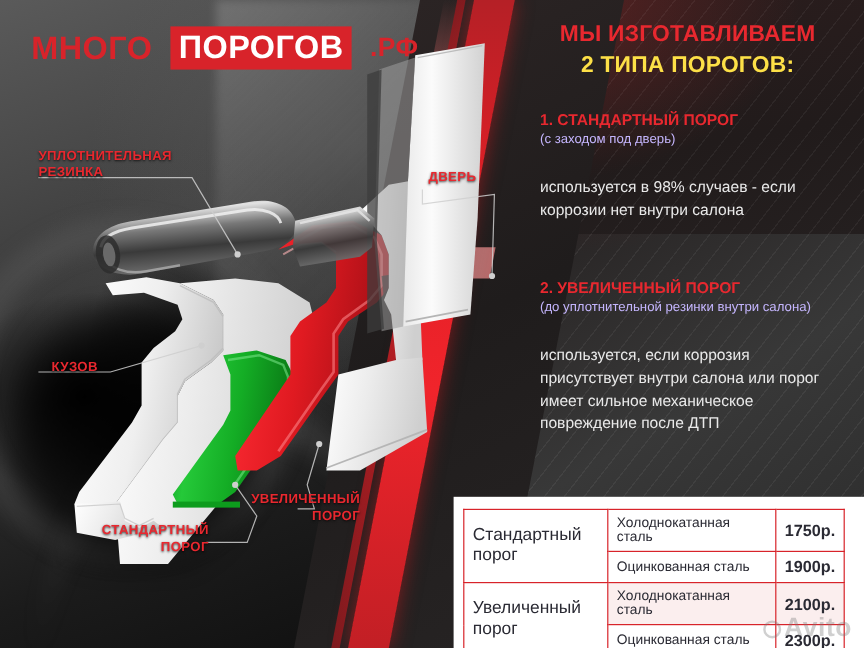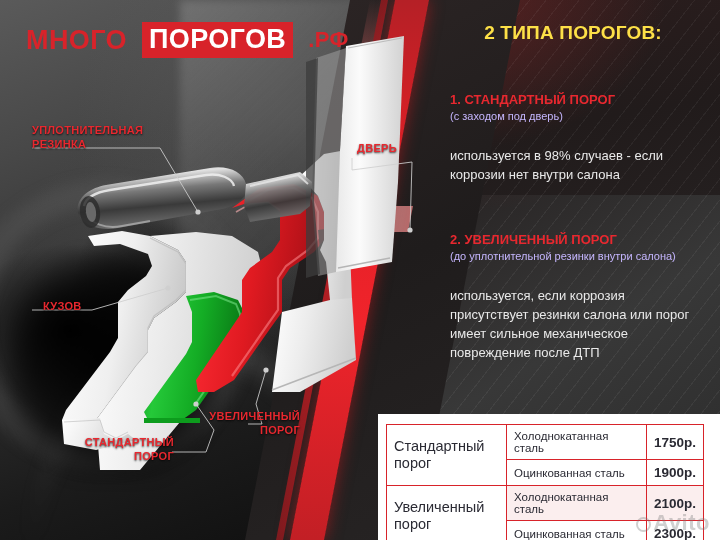--- a/index.html
+++ b/index.html
@@ -276,33 +276,34 @@
     </div>
   </div>
 
   <div class="logo">
     <span class="l1">МНОГО</span>
       <span class="l2">ПОРОГОВ</span>
       <span class="l3">.РФ</span>
   </div>
 
   <div class="hdr">
+    <div class="h1">МЫ ИЗГОТАВЛИВАЕМ</div>
     <div class="h2">2 ТИПА ПОРОГОВ:</div>
   </div>
 
   <div class="sec" style="top:92px;">
     <div class="st">1. СТАНДАРТНЫЙ ПОРОГ</div>
     <div class="sub">(с заходом под дверь)</div>
     <div class="body">используется в 98% случаев - если коррозии нет внутри салона</div>
   </div>
 
   <div class="sec" style="top:232px;">
     <div class="st">2. УВЕЛИЧЕННЫЙ ПОРОГ</div>
     <div class="sub">(до уплотнительной резинки внутри салона)</div>
-    <div class="body">используется, если коррозия присутствует резинки салона или порог имеет сильное механическое повреждение после ДТП</div>
+    <div class="body">используется, если коррозия присутствует внутри салона или порог имеет сильное механическое повреждение после ДТП</div>
   </div>
 
   <div class="tbl-shadow"></div>
   <div class="tbl-wrap">
     <table class="tbl">
       <tbody>
         <tr>
           <td class="name" rowspan="2">
             <span>Стандартный</span><br>
             <span>порог</span>

